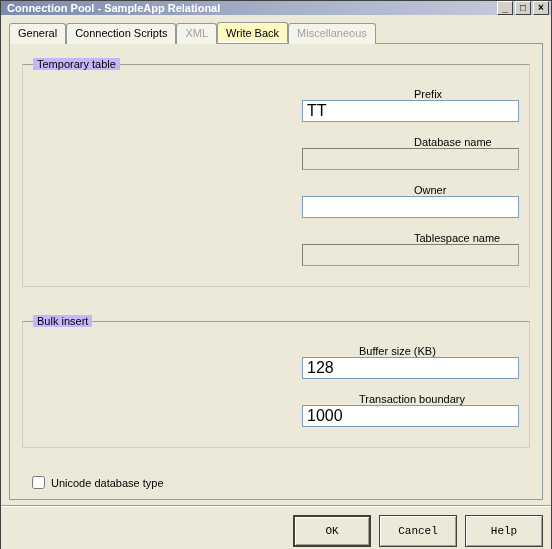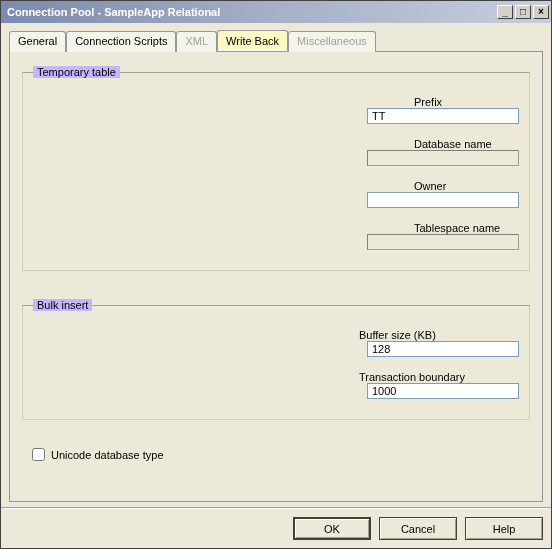--- a/index.html
+++ b/index.html
@@ -109,21 +109,21 @@
     width: 105px;
     flex-shrink: 0;
   }
   .row.wide label { width: 160px; }
   .row input[type=text] {
     flex: 1;
     height: 29px;
     border: 1px solid #7f9db9;
     padding: 1px 4px;
     font-family: inherit;
-    font-size: 11px;
+    font-size: 16px;
     background: #fff;
   }
   .row input[type=text].ro {
     background: #ece9d8;
     border: 1px solid #a0a090;
     border-top-color: #808070;
     border-left-color: #808070;
   }
   .checkrow {
     display: flex;
@@ -140,25 +140,25 @@
     border-top: 1px solid #fff;
     box-shadow: 0 -1px 0 #a0a090;
     padding: 8px 8px 8px 8px;
     display: flex;
     justify-content: flex-end;
     gap: 8px;
     background: #ece9d8;
   }
   .btn {
     min-width: 78px;
-    height: 23px;
+    height: 32px;
     background: #ece9d8;
     border: 1px solid #404040;
     box-shadow: inset 1px 1px 0 #fff, inset -1px -1px 0 #a0a090;
-    font-family: Liberation Sans, sans-serif;
+    font-family: Liberation Mono, monospace;
     font-size: 11px;
     cursor: default;
     padding: 0 0;
   }
   .btn.default {
     border: 2px solid #404040;
     box-shadow: inset 1px 1px 0 #fff, inset -1px -1px 0 #a0a090;
   }
 </style>
 </head>

